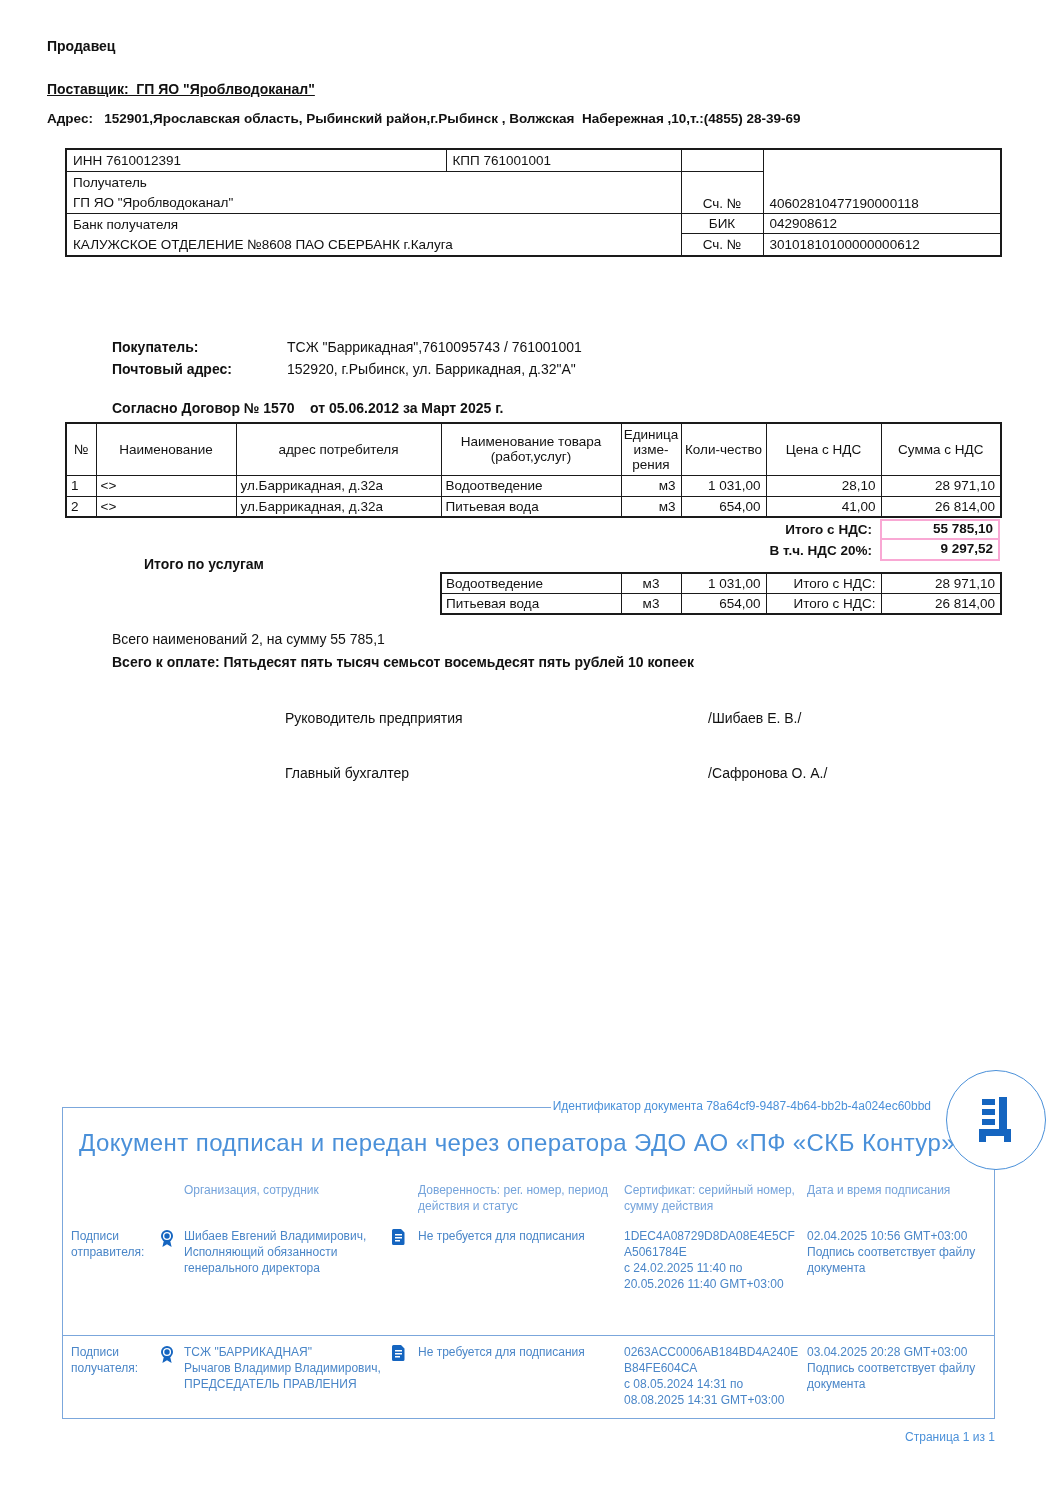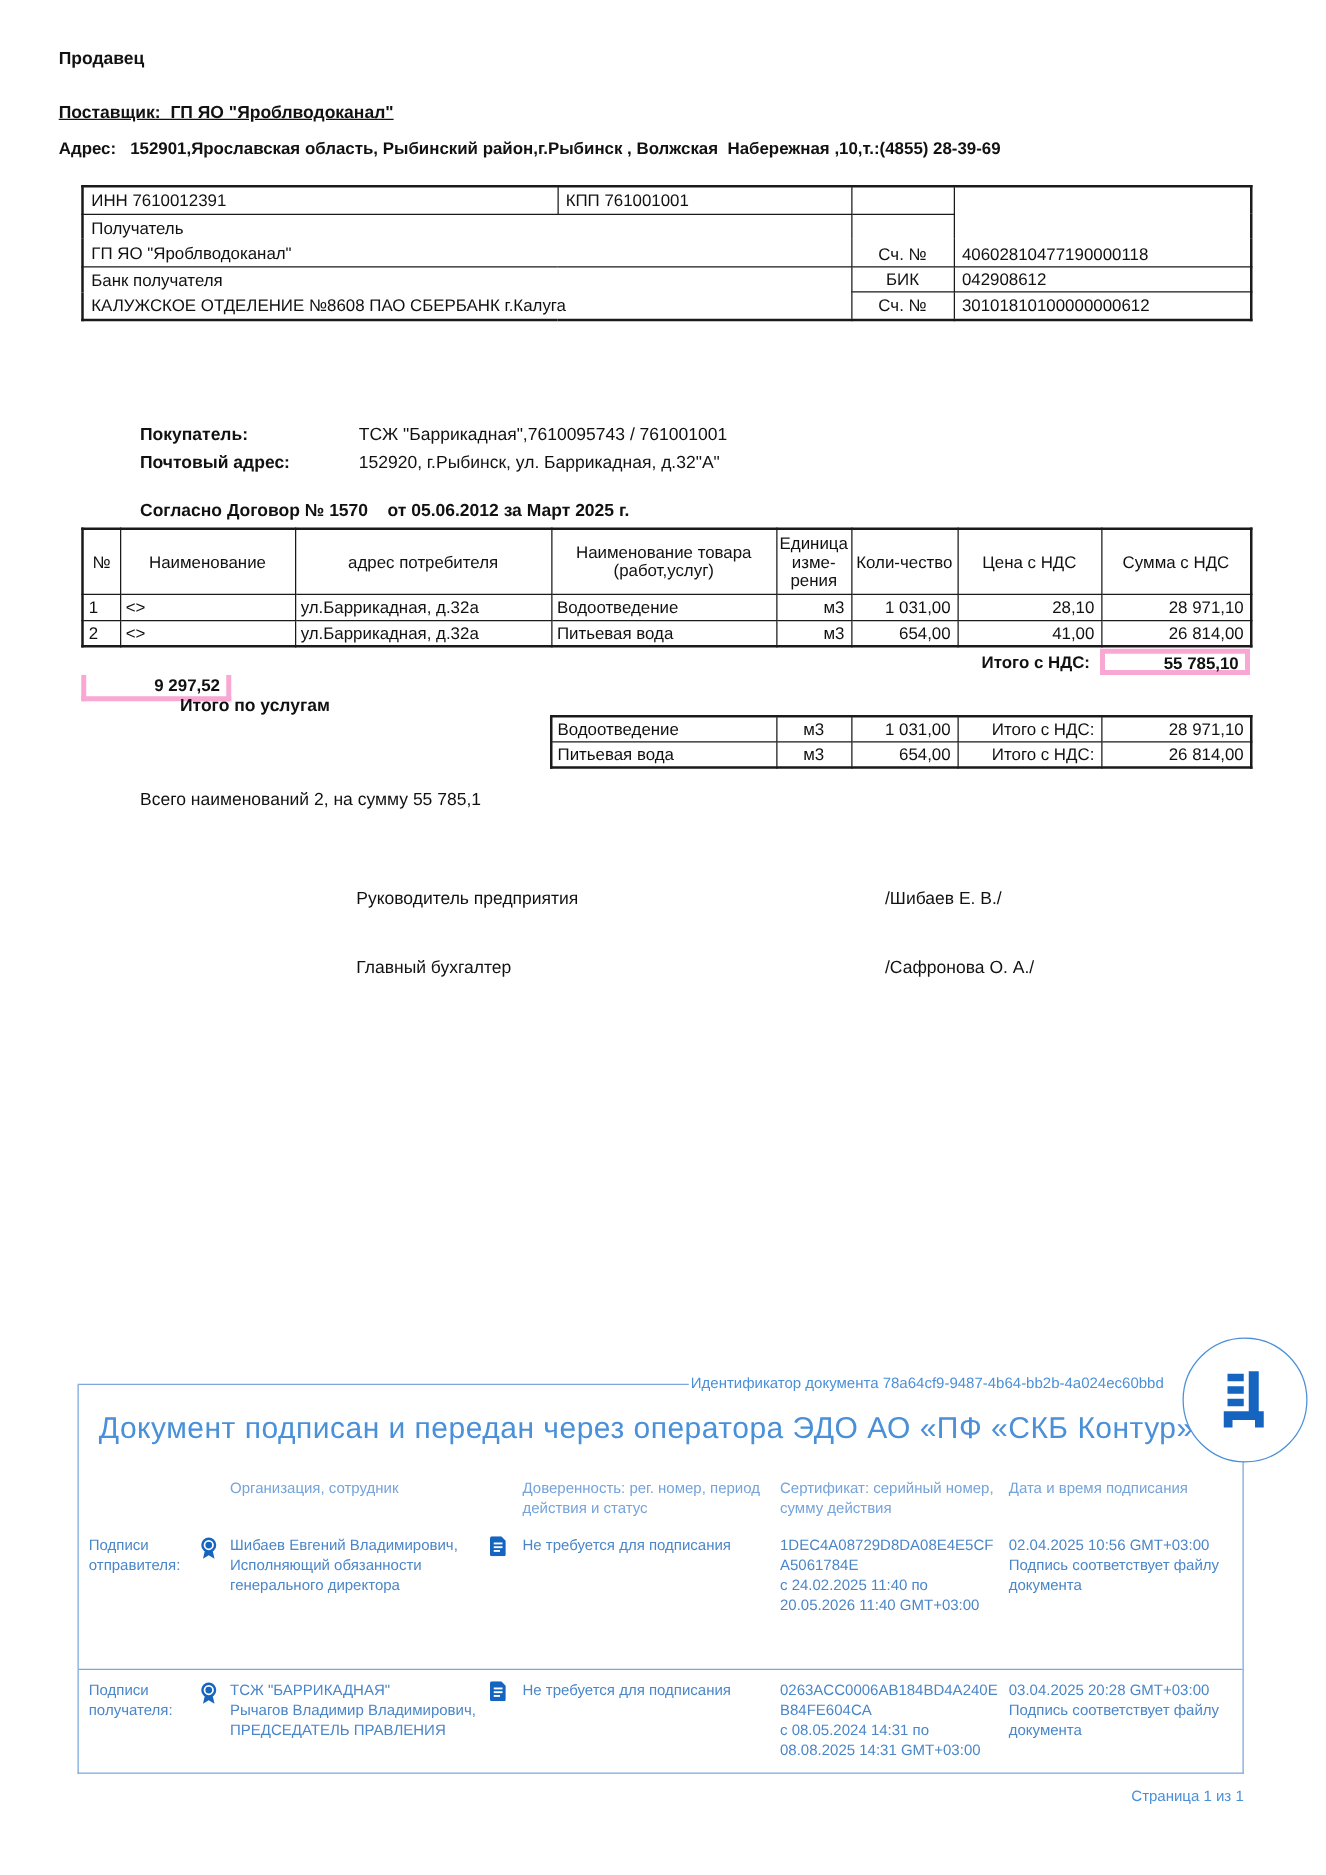--- a/index.html
+++ b/index.html
@@ -28,21 +28,21 @@
   table.items th, table.items td, table.services td{border:1px solid #1a1a1a;overflow:hidden;}
   table.items th{font-weight:normal;text-align:center;vertical-align:middle;
                  line-height:1.12;padding:1px 2px;}
   td.tl{text-align:left;padding:0 2px 0 4px;}
   td.tr{text-align:right;padding:0 5px 0 2px;}
   td.tc{text-align:center;padding:0 2px;}
 
   .sumrow{display:flex;height:21px;}
   .sumlabel{flex:1;text-align:right;padding-right:8px;line-height:21px;
             font-size:13.5px;font-weight:bold;}
-  .sumbox{width:120px;box-sizing:border-box;border:4px solid #f9a8d4;text-align:right;
+  .sumbox{width:120px;box-sizing:border-box;border:2px solid #f9a8d4;text-align:right;
           padding-right:5px;line-height:16px;font-size:13.5px;font-weight:bold;}
   .sumbox.no-top{border-top:none;line-height:18px;}
 
   .plain14{font-size:14px;margin-left:40px;}
 
   
   .edo-panel{position:absolute;left:62px;top:1107px;width:931px;height:311px;
              border-left:1px solid #7BA7DC;border-right:1px solid #7BA7DC;
              border-bottom:1px solid #7BA7DC;color:#4A86C8;
              font-family:"Liberation Sans",sans-serif;}
@@ -165,20 +165,21 @@
     </tr>
   </tbody>
     </table>
 
   <div class="abs" style="left:65px;top:519px;width:935px">
     <div class="sumrow">
       <div class="sumlabel">Итого с НДС:</div>
       <div class="sumbox">55 785,10</div>
     </div>
     <div class="sumrow">
+      <div class="sumlabel">В т.ч. НДС 20%:</div>
       <div class="sumbox no-top">9 297,52</div>
     </div>
   </div>
 
   <div class="abs bold plain14" style="left:104px;top:556px">Итого по услугам</div>
   <table class="services abs" style="left:440px;top:572px;width:560px">
     <colgroup>
       <col style="width:180px">
         <col style="width:60px">
         <col style="width:85px">
@@ -197,20 +198,21 @@
       <td class="tl">Питьевая вода</td>
       <td class="tc">м3</td>
       <td class="tr">654,00</td>
       <td class="tr">Итого с НДС:</td>
       <td class="tr">26 814,00</td>
     </tr>
   </tbody>
     </table>
 
   <div class="abs plain14" style="left:72px;top:631px">Всего наименований 2, на сумму 55 785,1</div>
+  <div class="abs bold plain14" style="left:72px;top:654px">Всего к оплате: Пятьдесят пять тысяч семьсот восемьдесят пять рублей 10 копеек</div>
 
   <div class="abs plain14" style="left:245px;top:710px">Руководитель предприятия</div>
   <div class="abs plain14" style="left:668px;top:710px">/Шибаев Е. В./</div>
   <div class="abs plain14" style="left:245px;top:765px">Главный бухгалтер</div>
   <div class="abs plain14" style="left:668px;top:765px">/Сафронова О. А./</div>
 
   <div class="edo-panel">
     <div class="edo-topline"></div>
     <div class="edo-docid">Идентификатор документа 78a64cf9-9487-4b64-bb2b-4a024ec60bbd</div>
     <div class="edo-logo">

